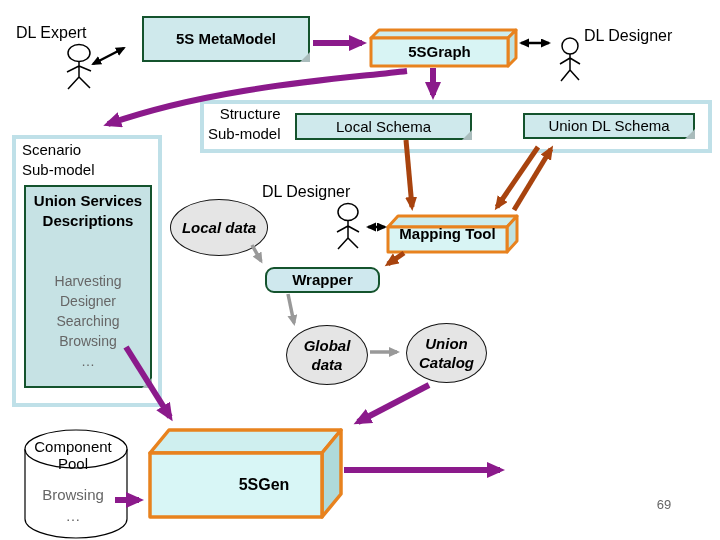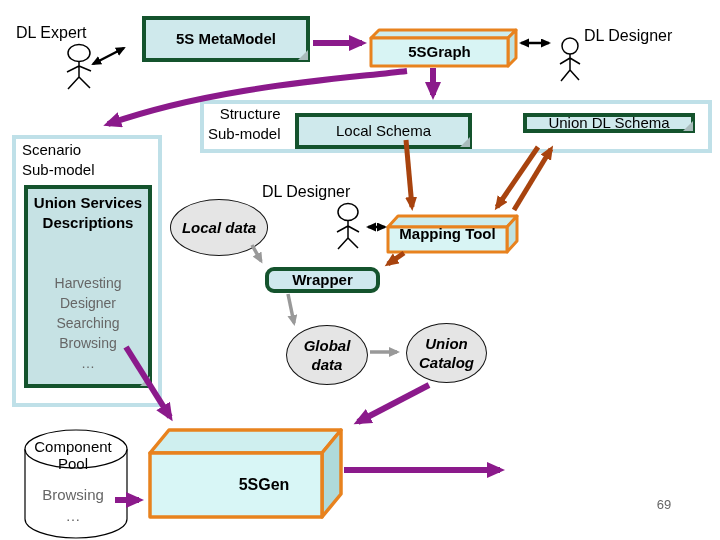--- a/index.html
+++ b/index.html
@@ -2,21 +2,21 @@
 <html><head>
 <meta charset="utf-8">
 <style>
   html,body{margin:0;padding:0;background:#fff;}
   #stage{position:relative;width:720px;height:540px;background:#ffffff;
          font-family:"Liberation Sans",sans-serif;color:#000;overflow:hidden;}
   .abs{position:absolute;}
   .lbl{position:absolute;font-size:16px;white-space:nowrap;}
   .ctr{display:flex;align-items:center;justify-content:center;text-align:center;}
   .col{display:flex;flex-direction:column;align-items:center;justify-content:center;text-align:center;}
-  .cyanbox{position:absolute;background:#CFE9EC;border:4px solid #14532d;box-sizing:border-box;}
+  .cyanbox{position:absolute;background:#CFE9EC;border:2px solid #14532d;box-sizing:border-box;}
   .fold::after{content:"";position:absolute;width:10px;height:10px;right:-2px;bottom:-2px;
                background:#A9BCBC;clip-path:polygon(0 100%,100% 0,100% 100%);}
   .frame{position:absolute;background:#ffffff;border:4px solid #BFE0E8;box-sizing:border-box;}
   .ell{position:absolute;border-radius:50%;background:#e5e5e5;border:1.5px solid #141414;box-sizing:border-box;font-style:italic;}
   .b{font-weight:bold;}
   .fs15{font-size:15px;line-height:20px;}
   .fs14{font-size:14px;line-height:20px;}
   .graytx{color:#666666;}
   svg{position:absolute;left:0;top:0;pointer-events:none;}
 </style>
@@ -31,24 +31,24 @@
 
   <div class="cyanbox fold ctr b fs15" style="left:142px;top:16px;width:168px;height:46px;">
     <span>5S MetaModel</span>
   </div>
 
   <div class="frame" style="left:200px;top:100px;width:512px;height:53px;"></div>
   <div class="abs fs15" style="left:208px;top:104px;text-align:right;">
     <div>Structure</div>
     <div>Sub-model</div>
   </div>
-  <div class="cyanbox fold ctr fs15" style="left:295px;top:113px;width:177px;height:36px;">
+  <div class="cyanbox fold ctr fs15" style="left:295px;top:113px;width:177px;height:27px;">
     <span>Local Schema</span>
   </div>
-  <div class="cyanbox fold ctr fs15" style="left:523px;top:113px;width:172px;height:20px;">
+  <div class="cyanbox fold ctr fs15" style="left:523px;top:113px;width:172px;height:26px;">
     <span>Union DL Schema</span>
   </div>
 
   <div class="frame" style="left:12px;top:135px;width:150px;height:272px;"></div>
   <div class="abs fs15" style="left:22px;top:140px;">
     <div>Scenario</div>
     <div>Sub-model</div>
   </div>
 
   <div class="cyanbox fold" style="left:24px;top:185px;width:128px;height:203px;background:#C6E2E4;">

